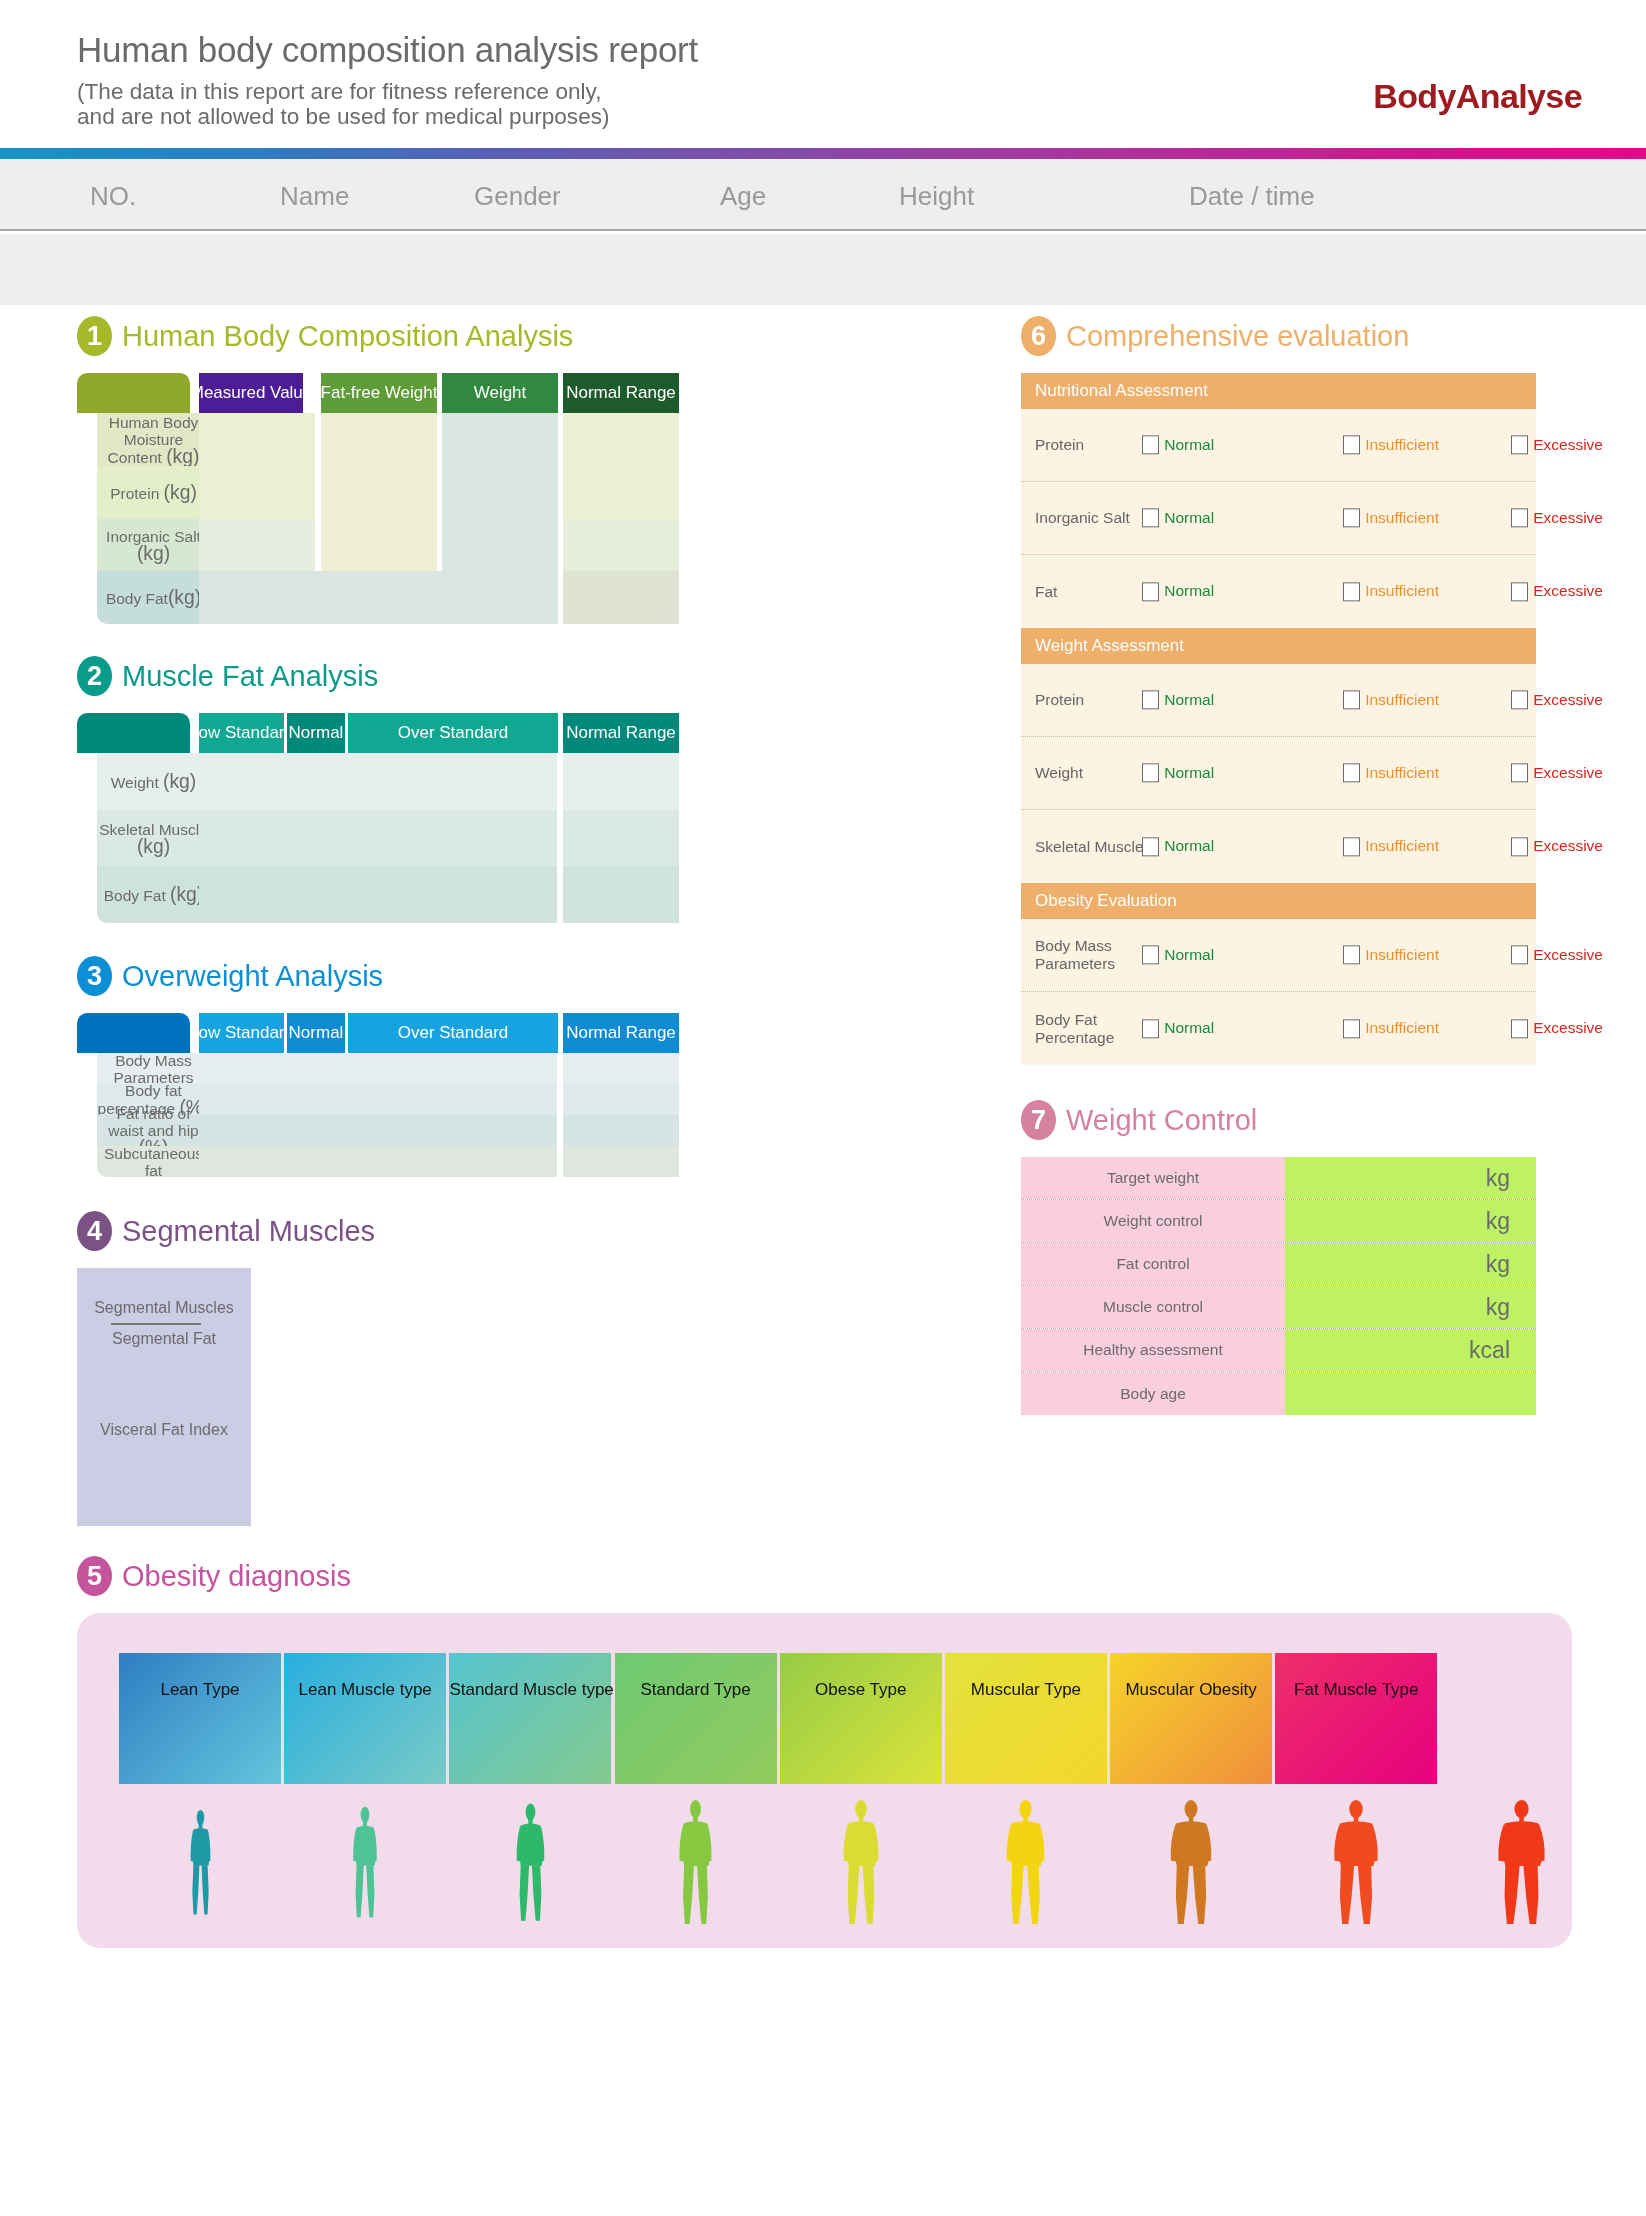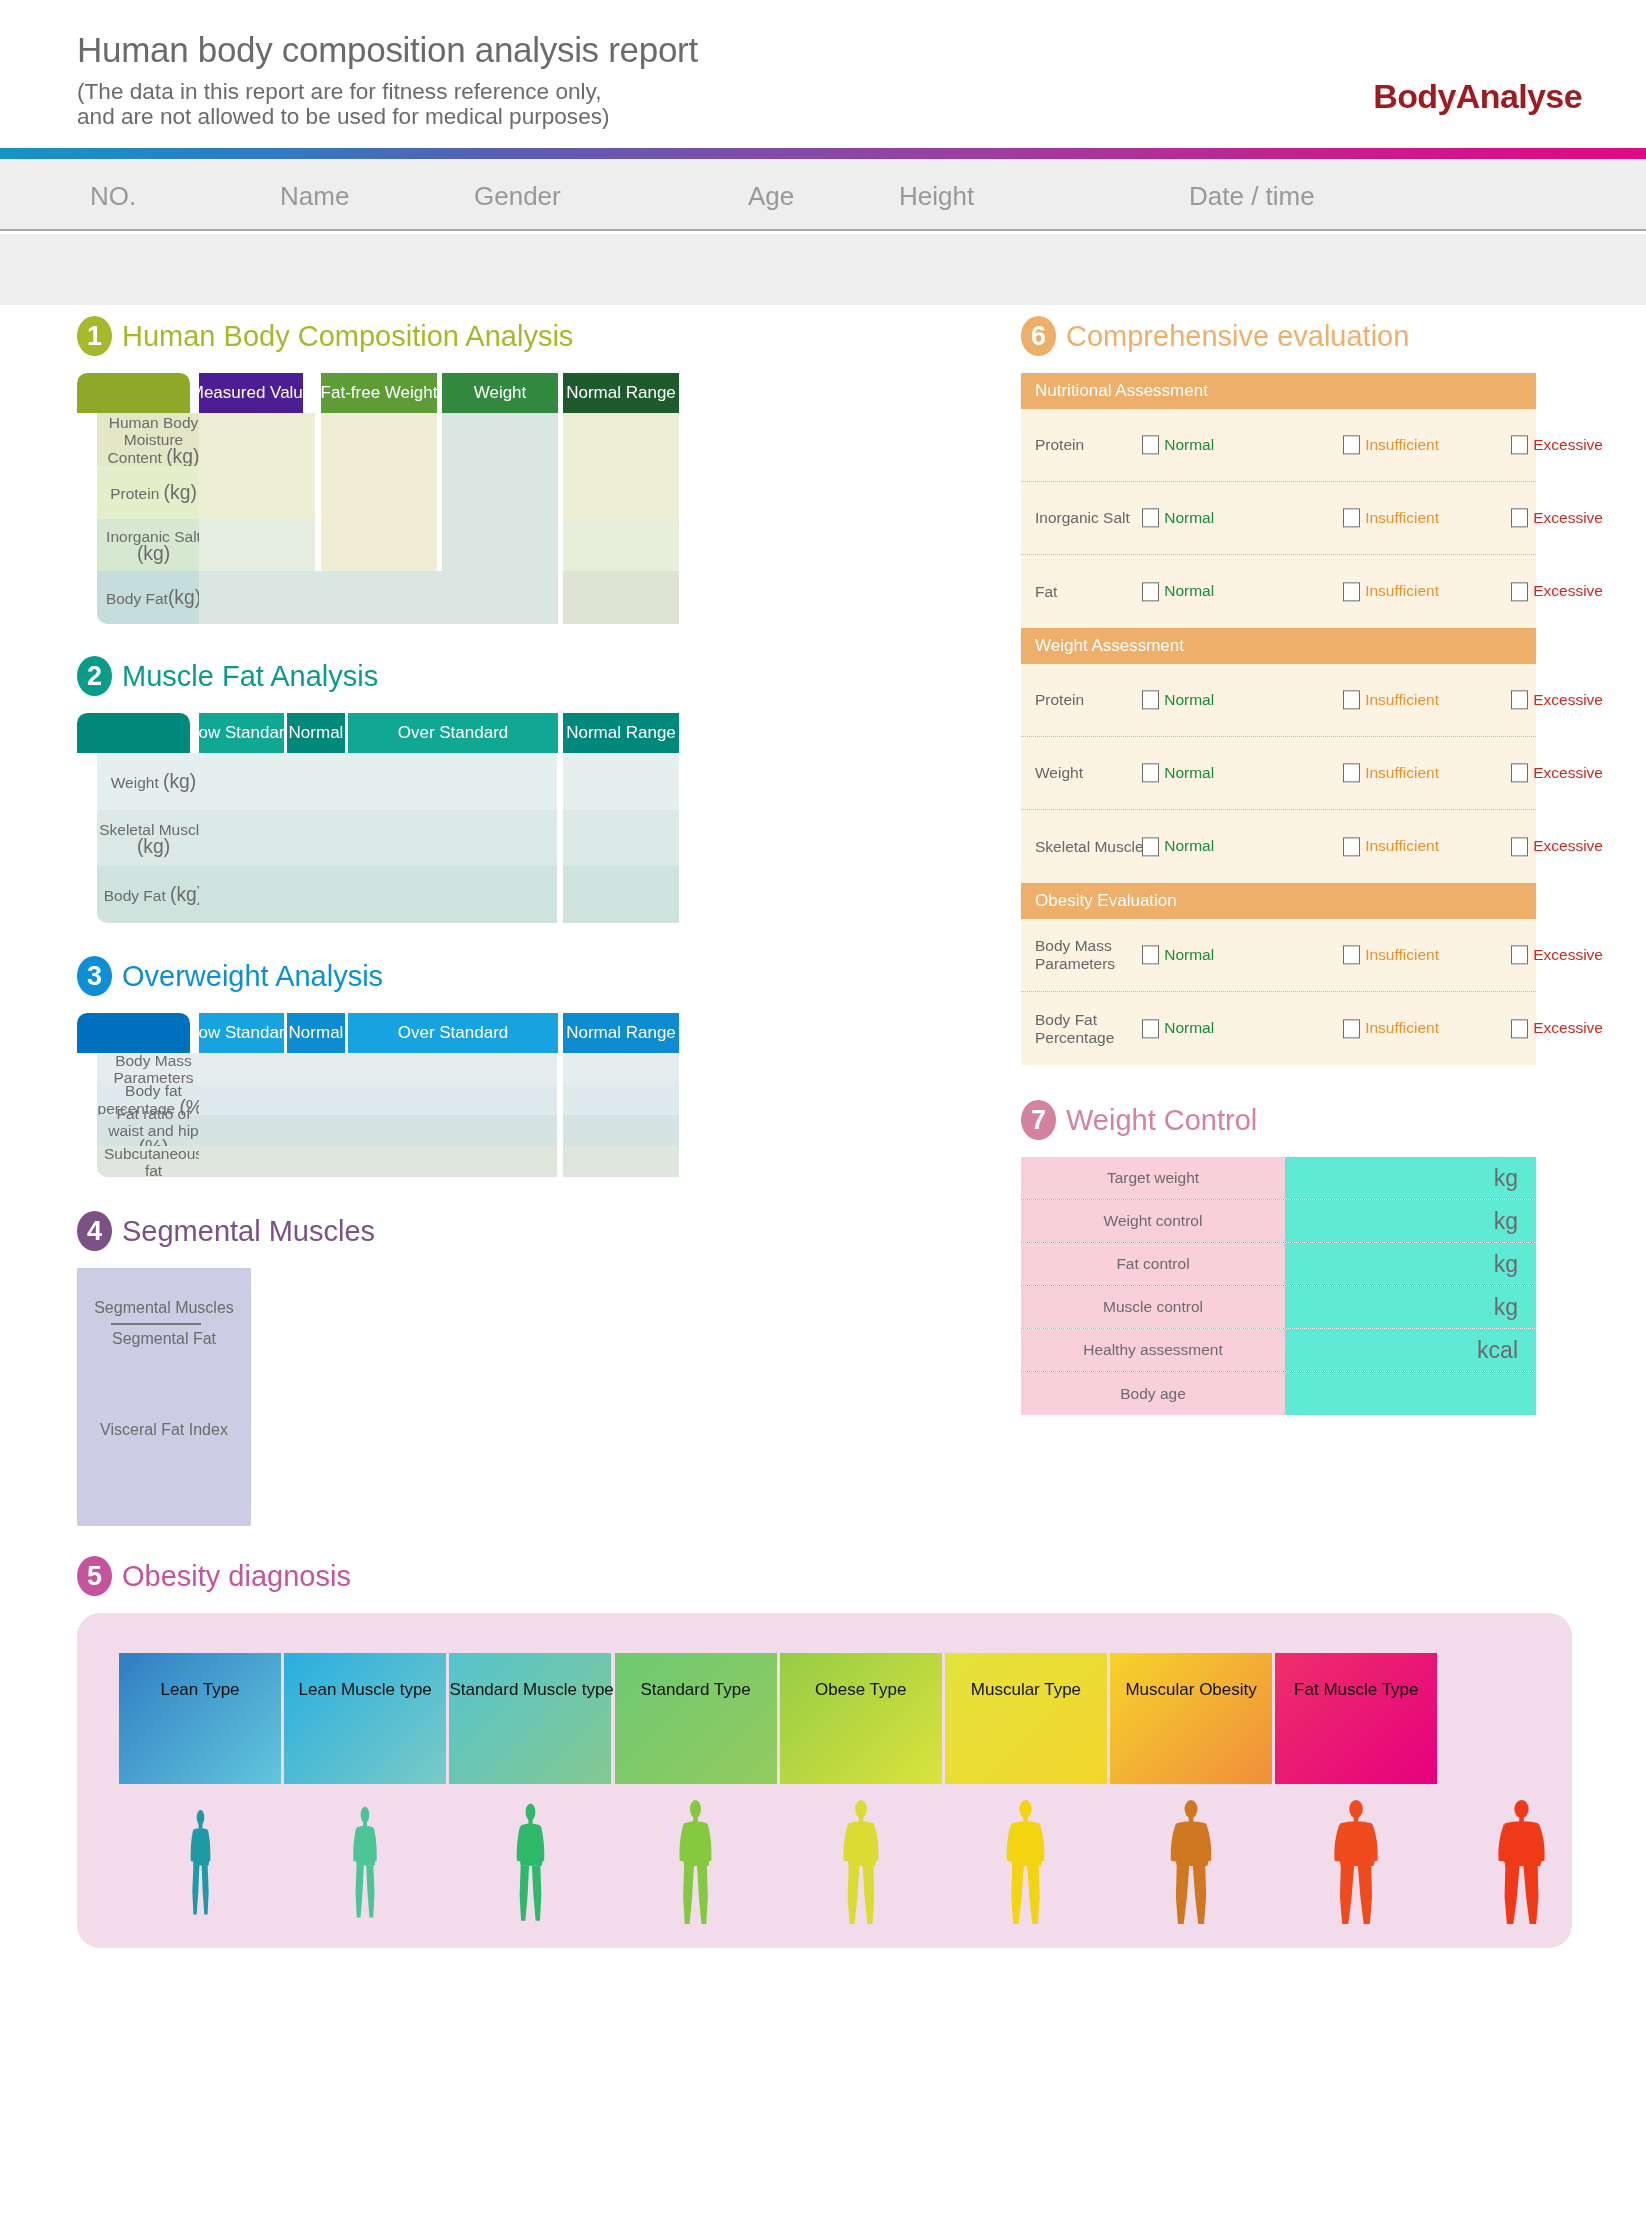--- a/index.html
+++ b/index.html
@@ -164,44 +164,44 @@
   .ev-opt span { font-size: 15.5px; white-space: nowrap; }
 
   
   .wc-tbl { width: 515px; }
   .wc-row { position: relative; height: 43px; display: flex;
     border-bottom: 1.3px dotted #b9a8b0; }
   .wc-row.last { border-bottom: none; }
   .wc-name { width: 264px; background: #f9cfdb;
     display: flex; align-items: center; justify-content: center;
     font-size: 15.5px; color: #6b6b6b; }
-  .wc-val { width: 251px; background: #5eead4;
+  .wc-val { width: 251px; background: #bef264;
     display: flex; align-items: center; justify-content: flex-end;
-    padding-right: 18px; font-size: 23px; color: #6b6b6b; }
+    padding-right: 26px; font-size: 23px; color: #6b6b6b; }
 </style>
 </head>
 <body>
 
 <div class="page">
 
   <div class="hdr">
     <div class="hdr-title">Human body composition analysis report</div>
     <div class="hdr-sub">
       <div>(The data in this report are for fitness reference only,</div>
       <div>and are not allowed to be used for medical purposes)</div>
     </div>
     <div class="hdr-logo">BodyAnalyse</div>
   </div>
   <div class="grad-bar"></div>
 
   <div class="infobar">
     <div class="infobar-label" style="left:90px">NO.</div>
     <div class="infobar-label" style="left:280px">Name</div>
     <div class="infobar-label" style="left:474px">Gender</div>
-    <div class="infobar-label" style="left:748px">Age</div>
+    <div class="infobar-label" style="left:720px">Age</div>
     <div class="infobar-label" style="left:899px">Height</div>
     <div class="infobar-label" style="left:1189px">Date / time</div>
   </div>
   <div class="infobar2"></div>
 
   <div class="colL">
 
     <div class="sec-head">
       <div class="badge" style="background:#a5b92a">1</div>
       <div class="sec-title" style="color:#a5b92a">Human Body Composition Analysis</div>

